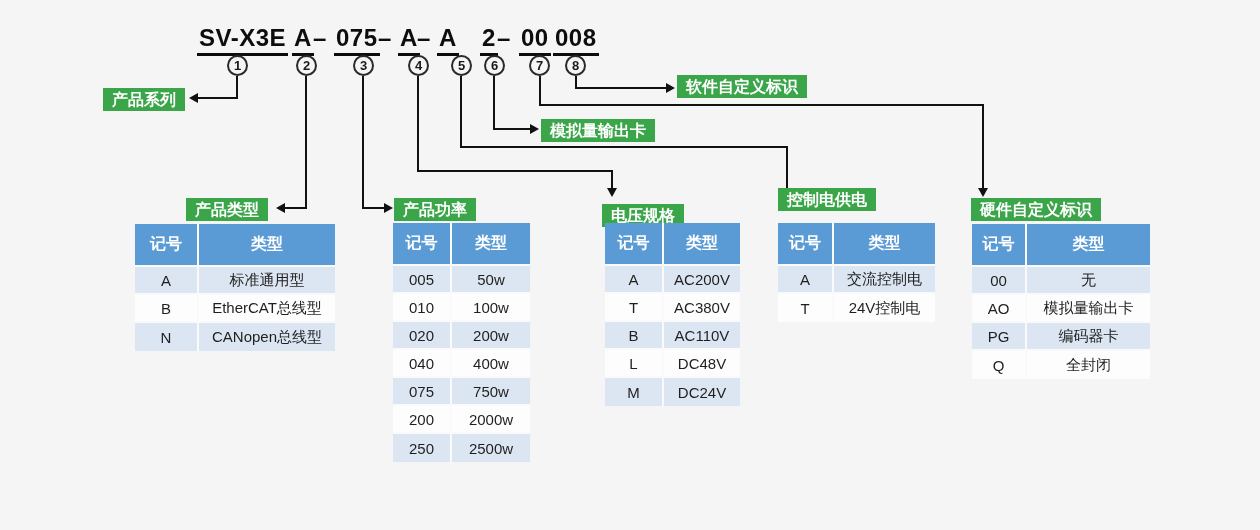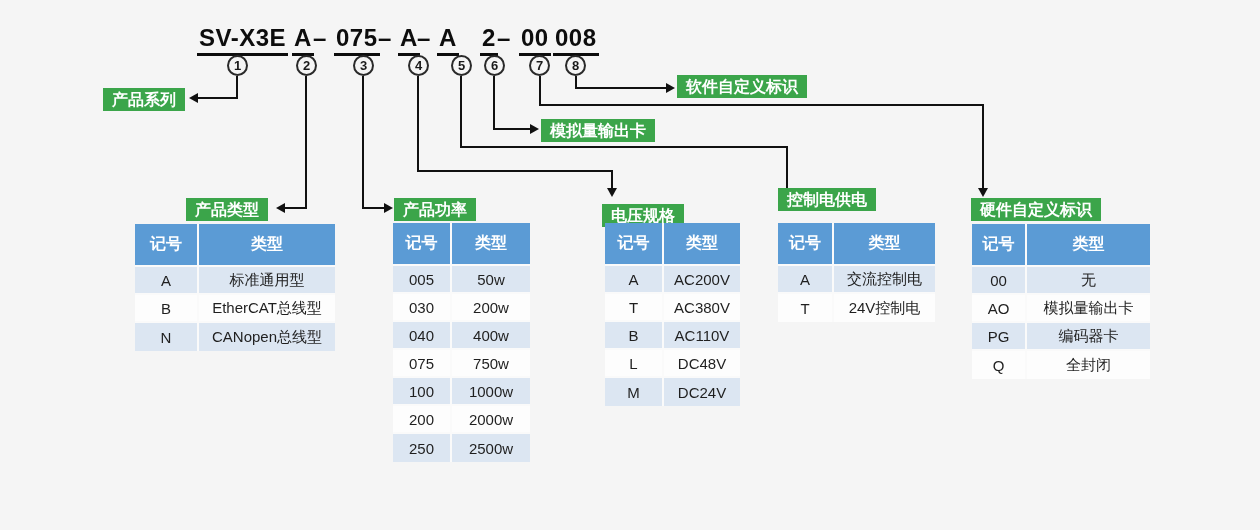--- a/index.html
+++ b/index.html
@@ -145,36 +145,36 @@
           <th>记号</th>
           <th>类型</th>
         </tr>
       </thead>
       <tbody>
         <tr>
           <td>005</td>
           <td>50w</td>
         </tr>
         <tr>
-          <td>030</td>
+          <td>010</td>
+          <td>100w</td>
+        </tr>
+        <tr>
+          <td>020</td>
           <td>200w</td>
         </tr>
         <tr>
           <td>040</td>
           <td>400w</td>
         </tr>
         <tr>
           <td>075</td>
           <td>750w</td>
         </tr>
         <tr>
-          <td>100</td>
-          <td>1000w</td>
-        </tr>
-        <tr>
           <td>200</td>
           <td>2000w</td>
         </tr>
         <tr>
           <td>250</td>
           <td>2500w</td>
         </tr>
       </tbody>
     </table>
   <table class="spec t3">

